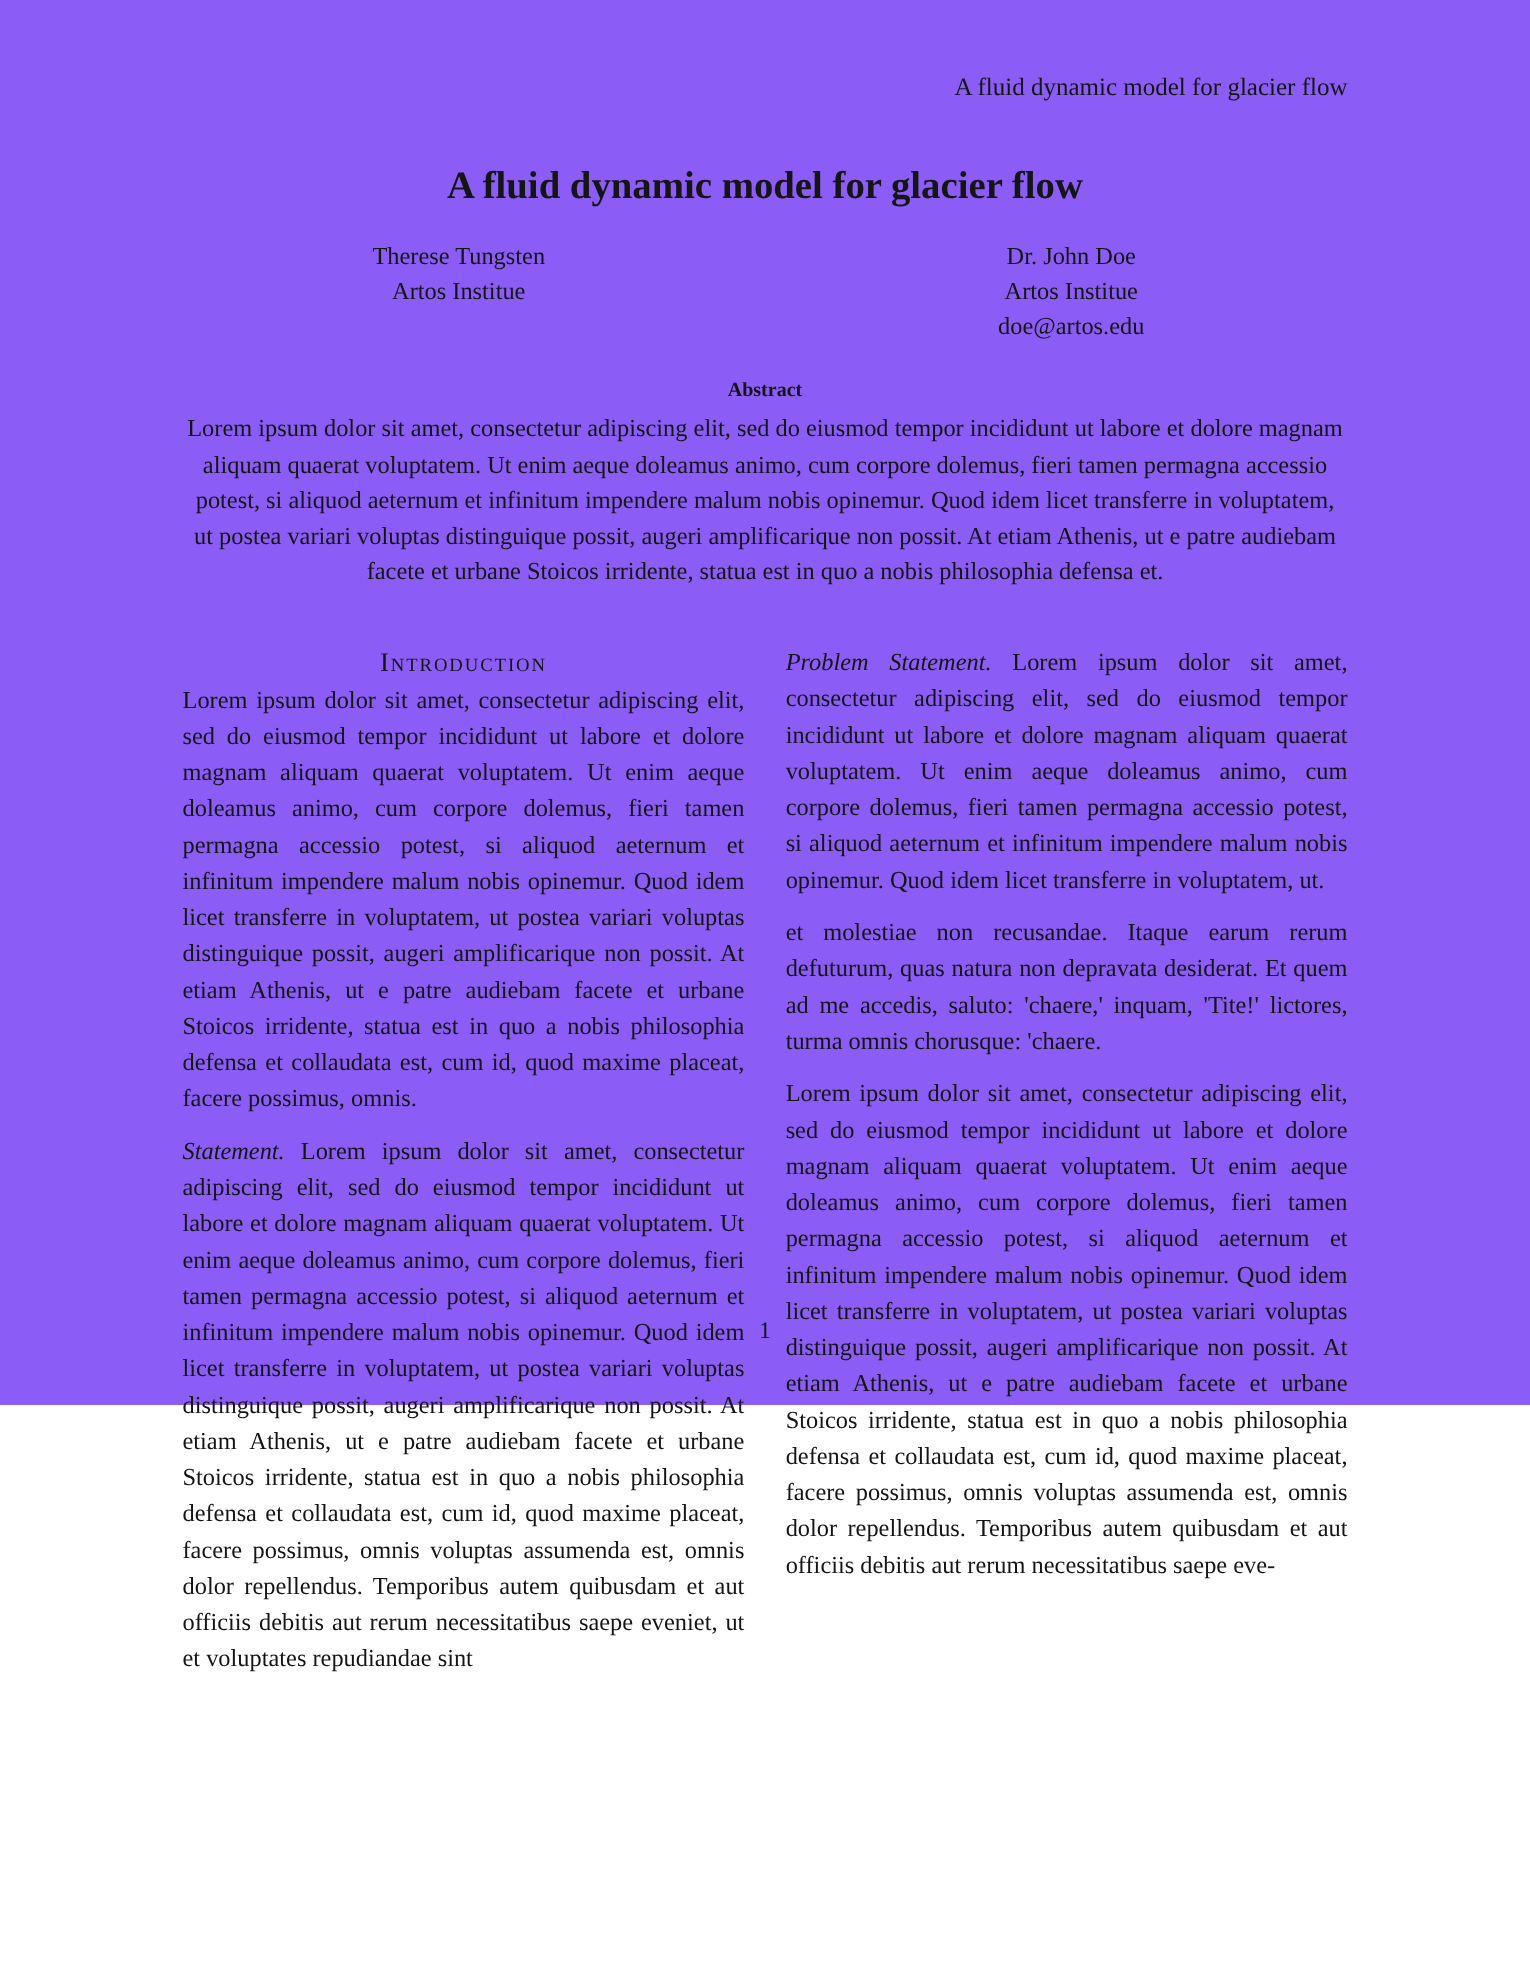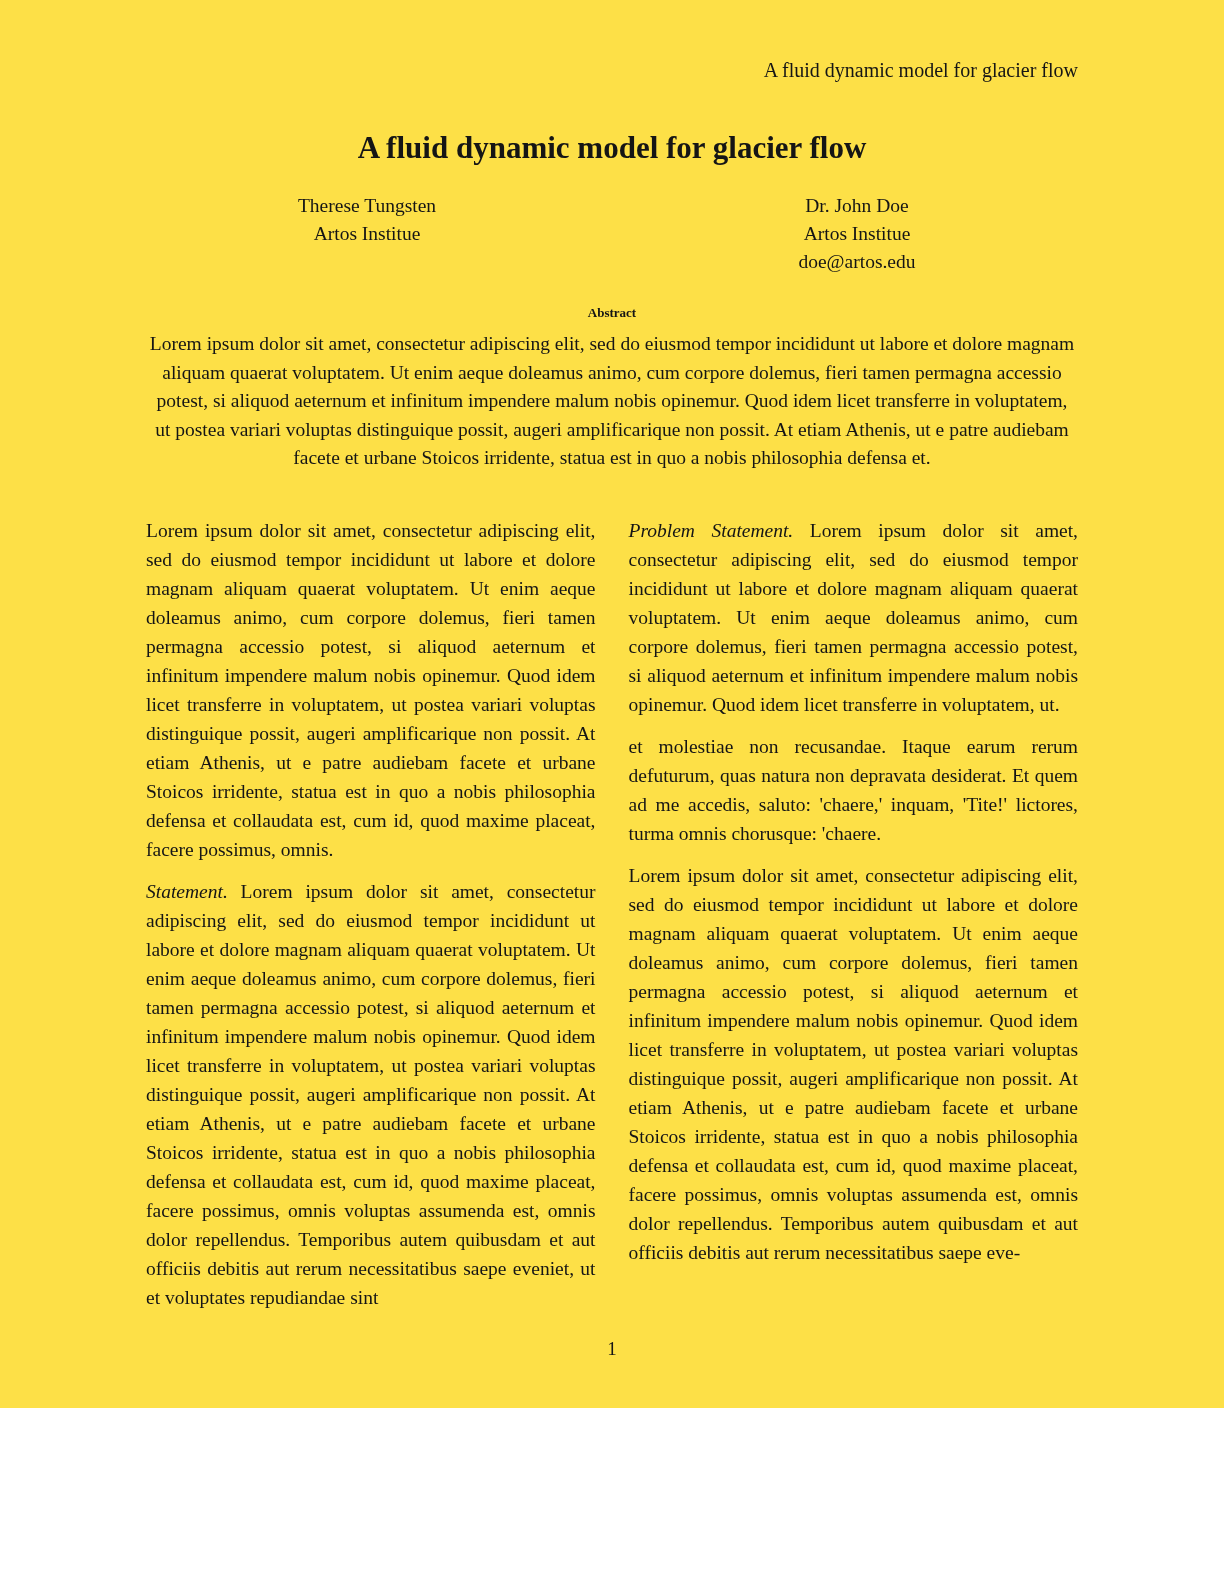--- a/index.html
+++ b/index.html
@@ -7,23 +7,23 @@
     width: 1224px; height: 1584px;
     background: #ffffff;
     overflow: hidden;
   }
   body {
     font-family: "Liberation Serif", "DejaVu Serif", serif;
     color: #151515;
   }
   .page {
     position: relative;
-    width: 1224px; height: 1408px;
+    width: 1224px; height: 1124px;
     padding: 58px 146px 0 146px;
-    background: #fde047;
+    background: #8b5cf6;
   }
   .running-head {
     text-align: right;
     font-size: 20px;
     line-height: 24px;
   }
   .paper-title {
     margin-top: 48px;
     text-align: center;
     font-size: 31px;
@@ -38,21 +38,21 @@
   .author {
     flex: 1;
     text-align: center;
     font-size: 19.5px;
     line-height: 28px;
   }
   .abstract-heading {
     margin-top: 24px;
     text-align: center;
     font-weight: bold;
-    font-size: 13px;
+    font-size: 16px;
     line-height: 26px;
   }
   .abstract-text {
     margin: 4px auto 0 auto;
     width: 926px;
     text-align: center;
     font-size: 19.5px;
     line-height: 28.5px;
   }
   .columns {
@@ -109,20 +109,21 @@
   </div>
 
   <div class="abstract">
     <div class="abstract-heading">Abstract</div>
     <p class="abstract-text">Lorem ipsum dolor sit amet, consectetur adipiscing elit, sed do eiusmod tempor incididunt ut labore et dolore magnam aliquam quaerat voluptatem. Ut enim aeque doleamus animo, cum corpore dolemus, fieri tamen permagna accessio potest, si aliquod aeternum et infinitum impendere malum nobis opinemur. Quod idem licet transferre in voluptatem, ut postea variari voluptas distinguique possit, augeri amplificarique non possit. At etiam Athenis, ut e patre audiebam facete et urbane Stoicos irridente, statua est in quo a nobis philosophia defensa et.</p>
   </div>
 
   <div class="columns">
 
     <div class="col">
+      <h2 class="section-heading">Introduction</h2>
       <p class="body-para">Lorem ipsum dolor sit amet, consectetur adipiscing elit, sed do eiusmod tempor incididunt ut labore et dolore magnam aliquam quaerat voluptatem. Ut enim aeque doleamus animo, cum corpore dolemus, fieri tamen permagna accessio potest, si aliquod aeternum et infinitum impendere malum nobis opinemur. Quod idem licet transferre in voluptatem, ut postea variari voluptas distinguique possit, augeri amplificarique non possit. At etiam Athenis, ut e patre audiebam facete et urbane Stoicos irridente, statua est in quo a nobis philosophia defensa et collaudata est, cum id, quod maxime placeat, facere possimus, omnis.</p>
       <p class="body-para">
         <span class="run-in">Statement.</span>
         <span>Lorem ipsum dolor sit amet, consectetur adipiscing elit, sed do eiusmod tempor incididunt ut labore et dolore magnam aliquam quaerat voluptatem. Ut enim aeque doleamus animo, cum corpore dolemus, fieri tamen permagna accessio potest, si aliquod aeternum et infinitum impendere malum nobis opinemur. Quod idem licet transferre in voluptatem, ut postea variari voluptas distinguique possit, augeri amplificarique non possit. At etiam Athenis, ut e patre audiebam facete et urbane Stoicos irridente, statua est in quo a nobis philosophia defensa et collaudata est, cum id, quod maxime placeat, facere possimus, omnis voluptas assumenda est, omnis dolor repellendus. Temporibus autem quibusdam et aut officiis debitis aut rerum necessitatibus saepe eveniet, ut et voluptates repudiandae sint</span>
       </p>
     </div>
 
     <div class="col">
       <p class="body-para">
         <span class="run-in">Problem Statement.</span>

